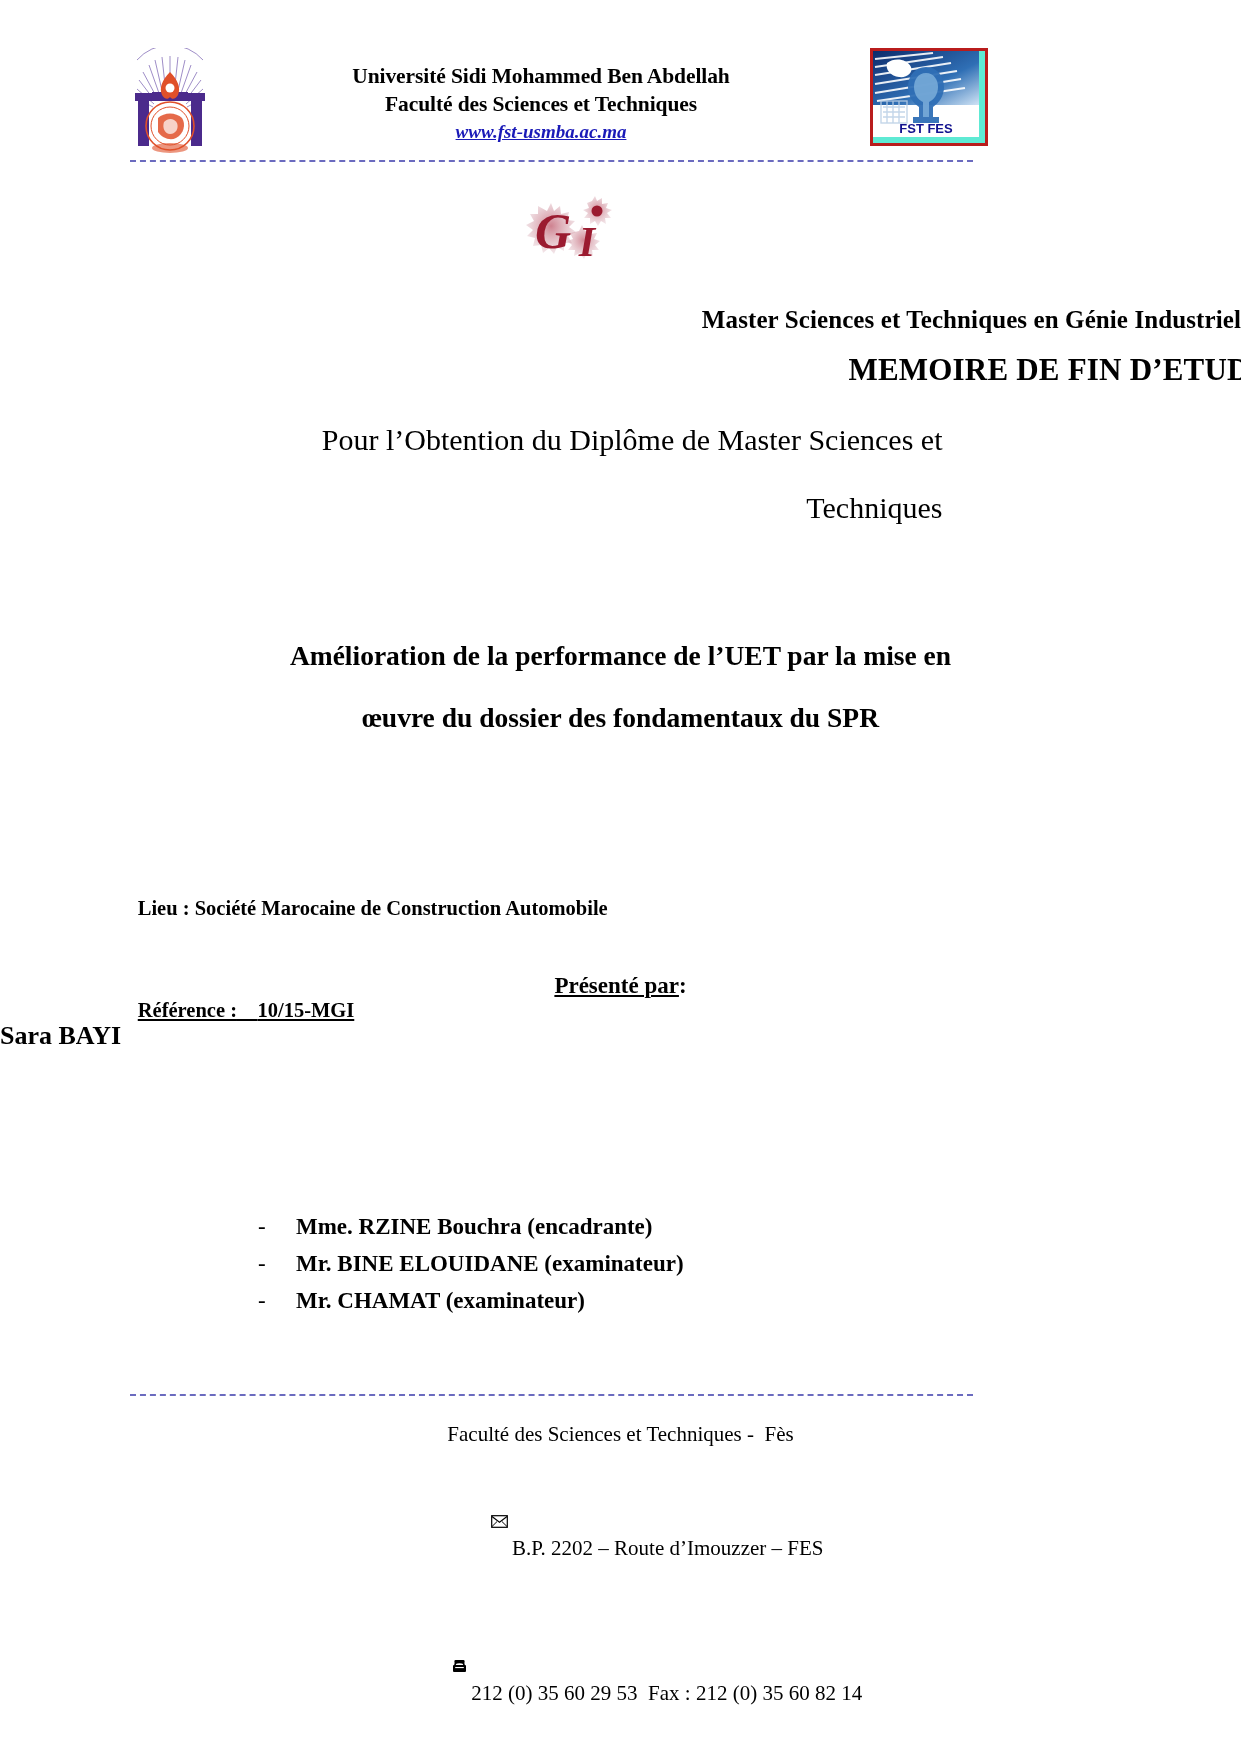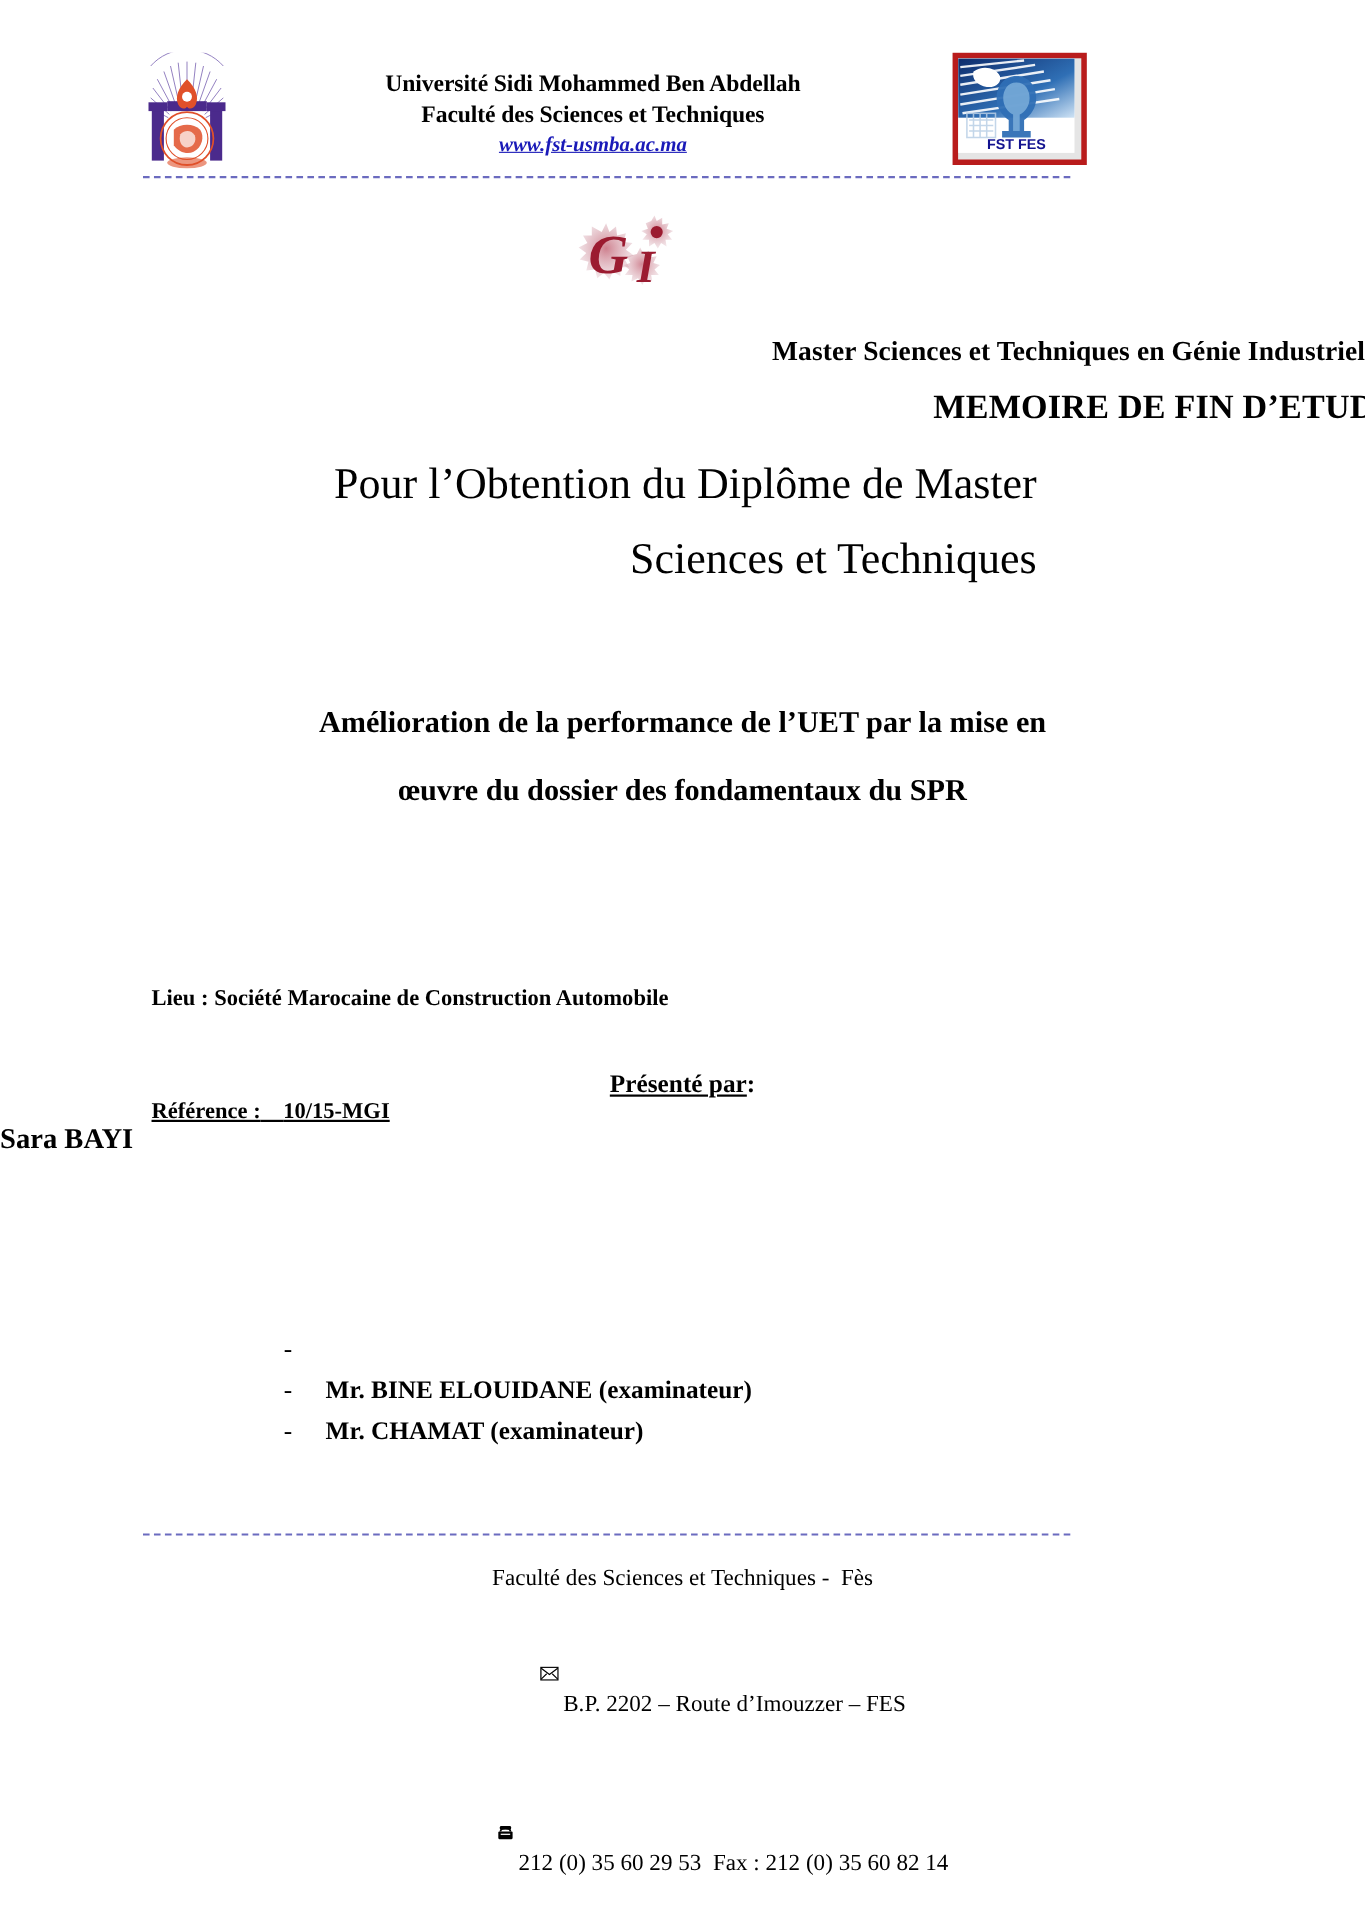--- a/index.html
+++ b/index.html
@@ -67,22 +67,22 @@
     flex: 0 0 84px;
   }
   .logo-usmba svg { display: block; }
 
   
   .logo-fst {
     position: relative;
     width: 112px;
     height: 92px;
     flex: 0 0 112px;
-    border: 5px solid #b91c1c;
-    background: #e5e5e5;
+    border: 3px solid #b91c1c;
+    background: #5eead4;
     overflow: hidden;
   }
   .logo-fst svg { display: block; }
 
   
   .rule-dashed {
     position: absolute;
     left: 130px;
     width: 843px;
     height: 0;
@@ -116,21 +116,21 @@
   }
   .line-memoire {
     top: 352px;
     font-weight: bold;
     font-size: 31px;
     letter-spacing: 0.2px;
     padding-left: 47px;
   }
   .line-pour {
     top: 406px;
-    font-size: 40px;
+    font-size: 30px;
     line-height: 68px;
     width: 1125px;
   }
   .line-pour .pour-wrap {
     display: block;
     margin: 0 auto;
     width: 760px;
   }
 
   .thesis-title {
@@ -361,20 +361,21 @@
 
   <div class="presente">
     <span class="u">Présenté par</span><span>:</span>
   </div>
   <div class="author">Sara BAYI</div>
 
 
   <div class="jury">
     <div class="jury-item">
       <span class="jury-dash">-</span>
+      <span>Mme. RZINE Bouchra (encadrante)</span>
     </div>
     <div class="jury-item">
       <span class="jury-dash">-</span>
       <span>Mr. BINE ELOUIDANE (examinateur)</span>
     </div>
     <div class="jury-item">
       <span class="jury-dash">-</span>
       <span>Mr. CHAMAT (examinateur)</span>
     </div>
   </div>

